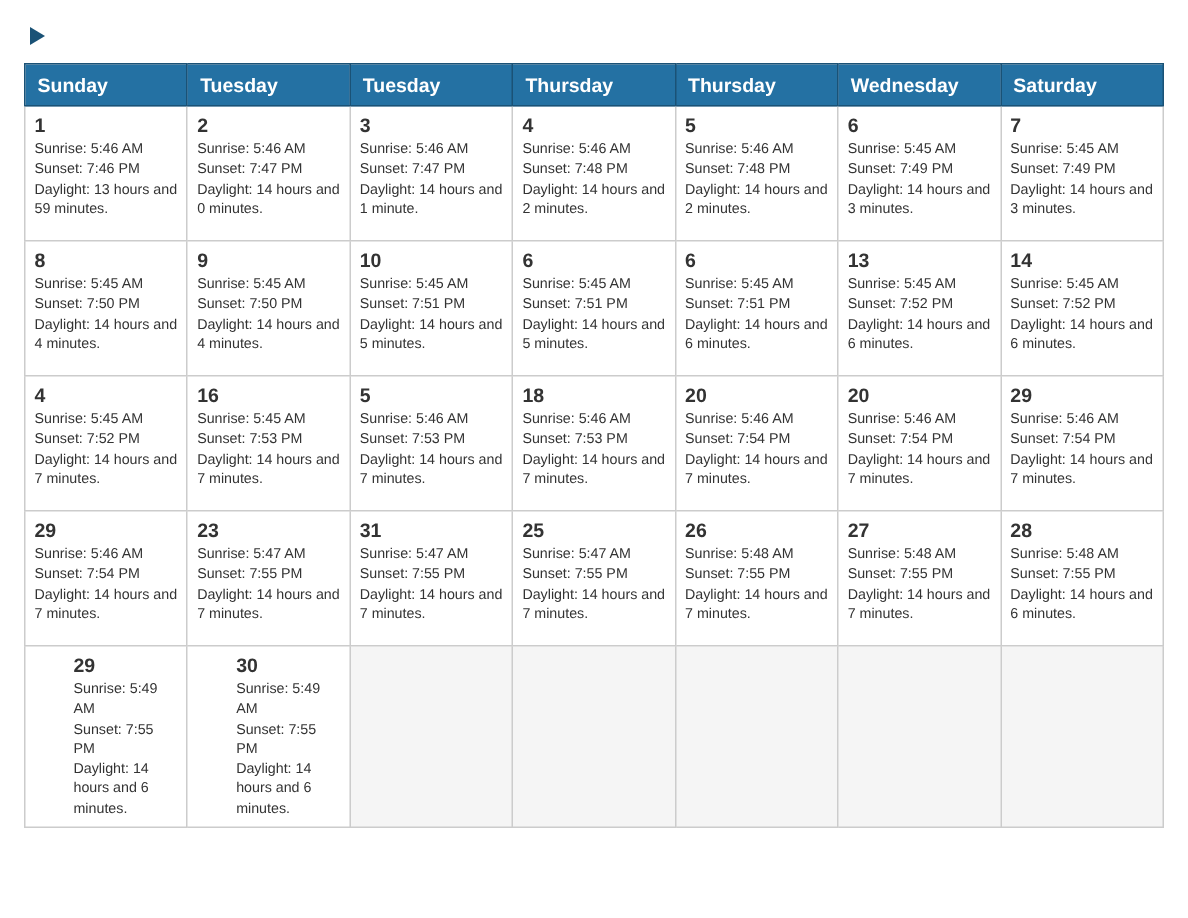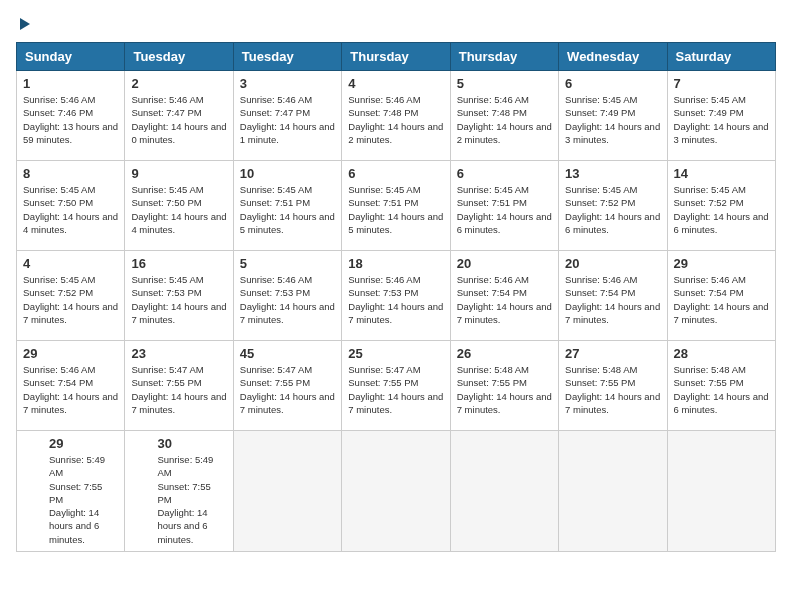--- a/index.html
+++ b/index.html
@@ -223,21 +223,21 @@
       <tr>
         <td>
           <span class="day-number">29</span>
           <div class="day-info">Sunrise: 5:46 AM<br>Sunset: 7:54 PM<br>Daylight: 14 hours and 7 minutes.</div>
         </td>
         <td>
           <span class="day-number">23</span>
           <div class="day-info">Sunrise: 5:47 AM<br>Sunset: 7:55 PM<br>Daylight: 14 hours and 7 minutes.</div>
         </td>
         <td>
-          <span class="day-number">45</span>
+          <span class="day-number">31</span>
           <div class="day-info">Sunrise: 5:47 AM<br>Sunset: 7:55 PM<br>Daylight: 14 hours and 7 minutes.</div>
         </td>
         <td>
           <span class="day-number">25</span>
           <div class="day-info">Sunrise: 5:47 AM<br>Sunset: 7:55 PM<br>Daylight: 14 hours and 7 minutes.</div>
         </td>
         <td>
           <span class="day-number">26</span>
           <div class="day-info">Sunrise: 5:48 AM<br>Sunset: 7:55 PM<br>Daylight: 14 hours and 7 minutes.</div>
         </td>

